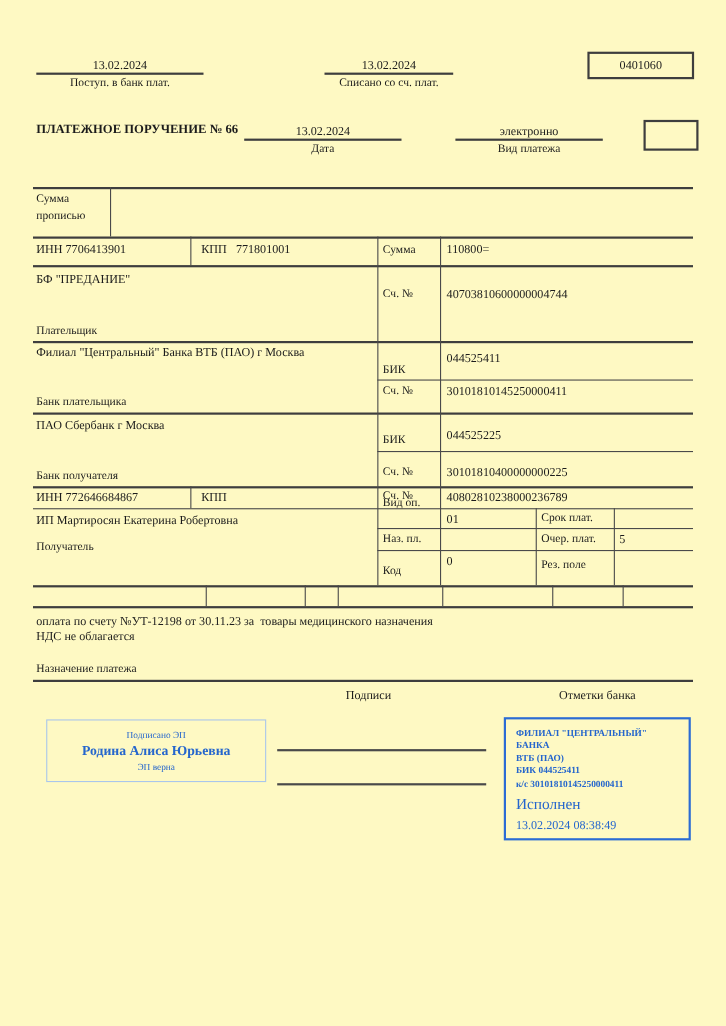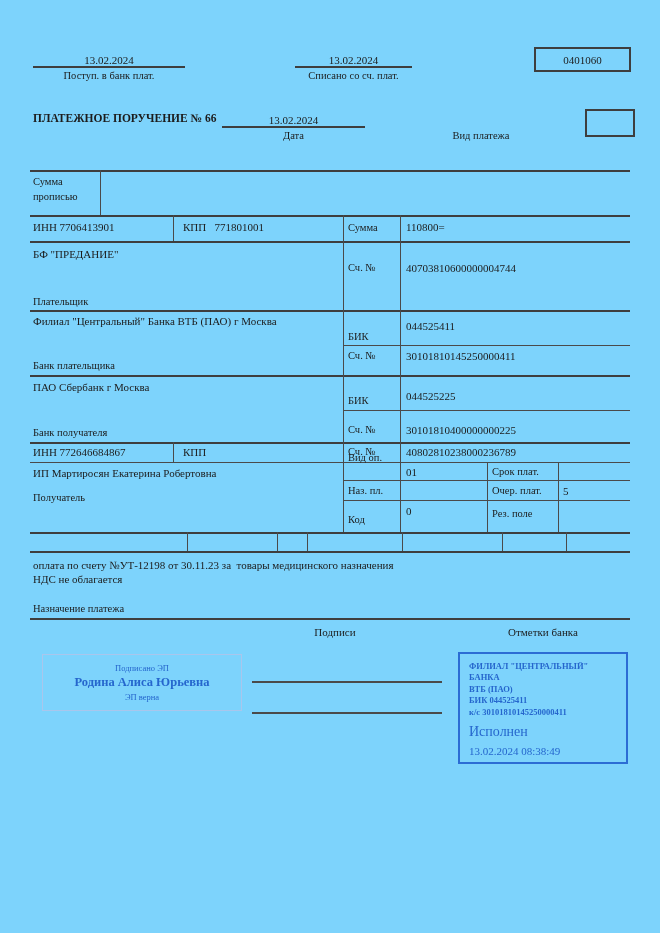--- a/index.html
+++ b/index.html
@@ -1,16 +1,16 @@
 <!DOCTYPE html>
 <html><head>
 <meta charset="utf-8">
 <style>
   html,body{margin:0;padding:0;background:#ffffff;}
-  .page{position:relative;width:660px;height:933px;background:#7dd3fc;
+  .page{position:relative;width:660px;height:933px;background:#fef9c3;
         font-family:"Liberation Serif",serif;color:#1c1c1c;overflow:hidden;}
   .t{position:absolute;white-space:pre;font-size:11px;line-height:1.15;}
   .lab{font-size:10.5px;}
   .b{font-weight:bold;}
   .hl{position:absolute;height:2px;background:#3e3e3e;}
   .hl1{position:absolute;height:1px;background:#4a4a4a;}
   .vl{position:absolute;width:1px;background:#4a4a4a;}
   .ubox{position:absolute;border-bottom:2px solid #3e3e3e;display:flex;
         justify-content:center;align-items:flex-end;white-space:pre;font-size:11px;}
   .lbox{position:absolute;display:flex;justify-content:center;white-space:pre;font-size:10.5px;}
@@ -34,20 +34,21 @@
 
   <div class="ubox" style="left:33px;top:48px;width:152px;height:18px;">13.02.2024</div>
   <div class="lbox" style="left:33px;top:70px;width:152px;">Поступ. в банк плат.</div>
   <div class="ubox" style="left:295px;top:48px;width:117px;height:18px;">13.02.2024</div>
   <div class="lbox" style="left:295px;top:70px;width:117px;">Списано со сч. плат.</div>
   <div class="frame" style="left:534px;top:47px;width:93px;height:21px;">0401060</div>
 
   <div class="t b" style="left:33px;top:112px;font-size:11.5px;">ПЛАТЕЖНОЕ ПОРУЧЕНИЕ № 66</div>
   <div class="ubox" style="left:222px;top:108px;width:143px;height:18px;">13.02.2024</div>
   <div class="lbox" style="left:222px;top:130px;width:143px;">Дата</div>
+  <div class="ubox" style="left:414px;top:108px;width:134px;height:18px;">электронно</div>
   <div class="lbox" style="left:414px;top:130px;width:134px;">Вид платежа</div>
   <div class="frame" style="left:585px;top:109px;width:46px;height:24px;"></div>
 
   <div class="hl" style="left:30px;top:170px;width:600px;"></div>
   <div class="hl" style="left:30px;top:215px;width:600px;"></div>
   <div class="hl" style="left:30px;top:241px;width:600px;"></div>
   <div class="hl" style="left:30px;top:310px;width:600px;"></div>
   <div class="hl1" style="left:343px;top:345px;width:287px;"></div>
   <div class="hl" style="left:30px;top:375px;width:600px;"></div>
   <div class="hl1" style="left:343px;top:410px;width:287px;"></div>

